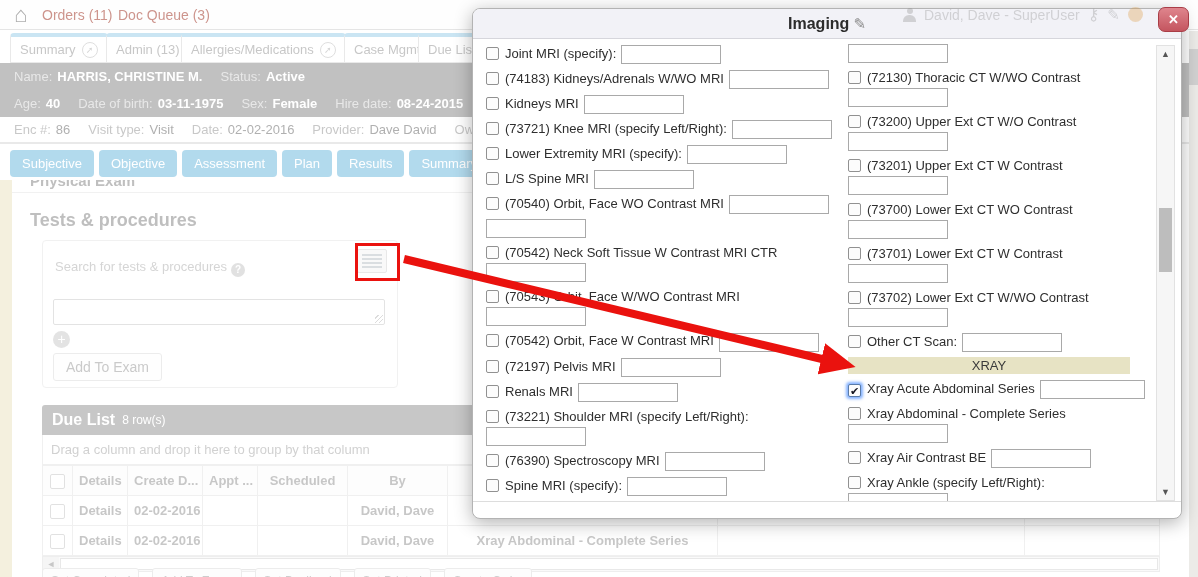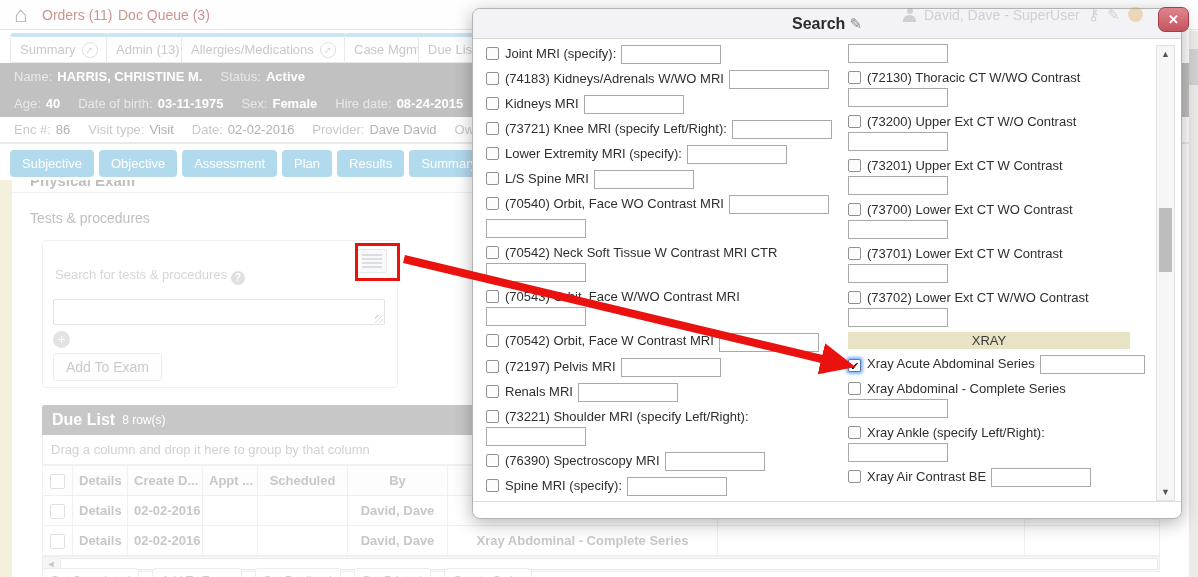--- a/index.html
+++ b/index.html
@@ -36,25 +36,25 @@
   
   .secttabs { position:absolute; left:10px; top:150px; display:flex; gap:5px; }
   .stab { background:#74bcdf; color:#fff; font-size:13px; border-radius:4px; padding:6px 12px; }
 
   
   .beige { position:absolute; left:0; top:180px; width:12px; height:397px; background:#ece4c4; }
   .panel { position:absolute; left:12px; top:180px; width:1168px; height:397px; background:#fff; }
   .clip-title { position:absolute; left:18px; top:0px; height:11px; overflow:hidden; }
   .clip-title span { display:block; margin-top:-8px; font-size:15px; font-weight:bold; color:#8a8a8a; }
   .divider { position:absolute; left:0; top:12px; width:1168px; border-bottom:1px solid #e6e6e6; }
-  .tp-head { position:absolute; left:18px; top:30px; font-size:14px; font-weight:normal; color:#8a8a8a; }
+  .tp-head { position:absolute; left:18px; top:30px; font-size:18px; font-weight:bold; color:#8a8a8a; }
 
   .card { position:absolute; left:30px; top:60px; width:356px; height:148px; background:#fff;
           border:1px solid #e6e6e6; border-radius:4px; }
-  .search-lbl { position:absolute; left:12px; top:26px; font-size:13px; color:#b3b3b3; }
+  .search-lbl { position:absolute; left:12px; top:18px; font-size:13px; color:#b3b3b3; }
   .help-ic { display:inline-block; width:14px; height:14px; background:#c9c9c9; color:#fff;
              border-radius:50%; font-size:10px; font-weight:bold; text-align:center; line-height:14px;
              vertical-align:-2px; margin-left:4px; }
   .list-btn { position:absolute; right:10px; top:8px; width:30px; height:24px; background:#f4f4f4;
               border:1px solid #d5d5d5; border-radius:2px; padding:4px 4px; }
   .list-btn i { display:block; height:2px; background:#bcc3c9; margin-bottom:2px; }
   .ta { position:absolute; left:10px; top:58px; width:332px; height:26px; border:1px solid #cccccc;
         border-radius:2px; background:#fff; }
   .ta-corner { position:absolute; right:1px; bottom:1px; width:8px; height:8px;
         background:repeating-linear-gradient(135deg, transparent 0 2px, #c0c0c0 2px 3px); }
@@ -341,21 +341,21 @@
 <div class="faint-user">
   <span class="fu-person"></span>
   <span class="fu-it"><span>David, Dave - SuperUser</span></span>
   <span style="font-size:16px;">⚷</span>
   <span style="font-size:15px;">✎</span>
   <span class="fu-orange"></span>
 </div>
 
 <div class="modal">
   <div class="m-head">
-    <span>Search</span><span class="m-pencil">✎</span>
+    <span>Imaging</span><span class="m-pencil">✎</span>
   </div>
   <div class="m-close"><span>✕</span></div>
   <div class="m-body">
     <div class="m-left" id="m-left">
         <div class="chk-item">
           <div class="chk-row"><span class="cb"></span><span>Joint MRI (specify):</span><span class="tinput"></span></div>
         </div>
         <div class="chk-item">
           <div class="chk-row"><span class="cb"></span><span>(74183) Kidneys/Adrenals W/WO MRI</span><span class="tinput"></span></div>
         </div>
@@ -424,34 +424,37 @@
           <span class="tinput"></span>
         </div>
         <div class="chk-item below">
           <div class="chk-row"><span class="cb"></span><span>(73701) Lower Ext CT W Contrast</span></div>
           <span class="tinput"></span>
         </div>
         <div class="chk-item below">
           <div class="chk-row"><span class="cb"></span><span>(73702) Lower Ext CT W/WO Contrast</span></div>
           <span class="tinput"></span>
         </div>
+        <div class="chk-item">
+          <div class="chk-row"><span class="cb"></span><span>Other CT Scan:</span><span class="tinput"></span></div>
+        </div>
         <div class="xray-header">XRAY</div>
         <div class="chk-item">
           <div class="chk-row"><span class="cb checked">✔</span><span>Xray Acute Abdominal Series</span><span class="tinput" style="width: 105px;"></span></div>
         </div>
         <div class="chk-item below">
           <div class="chk-row"><span class="cb"></span><span>Xray Abdominal - Complete Series</span></div>
           <span class="tinput"></span>
         </div>
+        <div class="chk-item">
+          <div class="chk-row"><span class="cb"></span><span>Xray Air Contrast BE</span><span class="tinput"></span></div>
+        </div>
         <div class="chk-item below">
           <div class="chk-row"><span class="cb"></span><span>Xray Ankle (specify Left/Right):</span></div>
           <span class="tinput"></span>
-        </div>
-        <div class="chk-item">
-          <div class="chk-row"><span class="cb"></span><span>Xray Air Contrast BE</span><span class="tinput"></span></div>
         </div>
       </div>
   </div>
   <div class="m-foot"></div>
   <div class="m-sb">
     <div class="m-sb-up">▲</div>
     <div class="m-sb-thumb"></div>
     <div class="m-sb-dn">▼</div>
   </div>
 </div>

